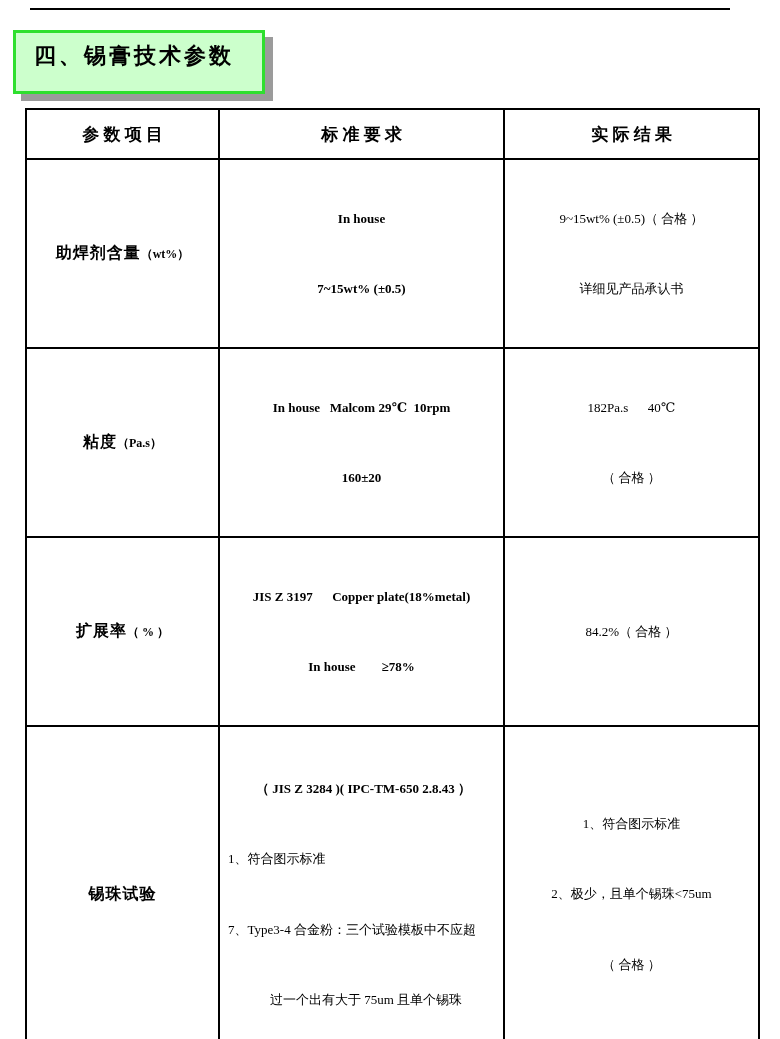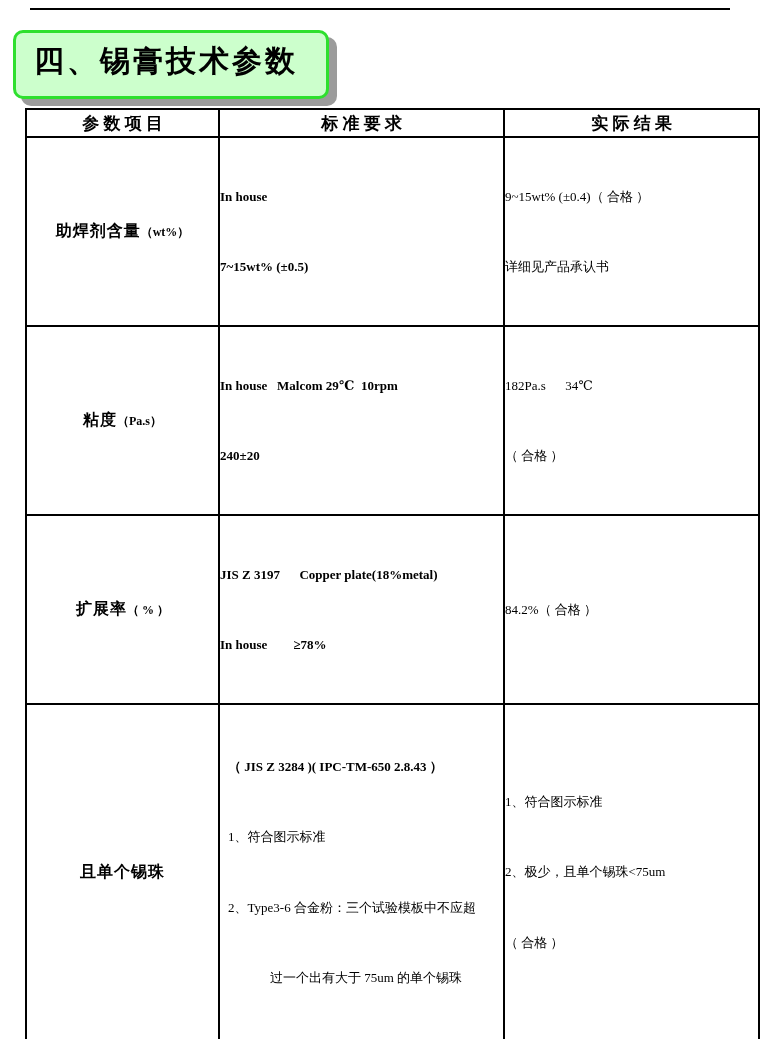--- a/index.html
+++ b/index.html
@@ -7,36 +7,36 @@
   }
   *{box-sizing:border-box;}
   html,body{margin:0;padding:0;}
   body{
     width:780px;height:1039px;position:relative;background:#ffffff;color:#000;
     font-family:"Liberation Serif","DejaVu Serif",serif;overflow:hidden;
   }
   .top-rule{position:absolute;top:8px;left:30px;width:700px;height:2px;background:var(--table-border);}
   .title-box{
     position:absolute;top:30px;left:13px;display:inline-block;
-    background:var(--title-bg);border:3px solid var(--title-border);border-radius:10px;
+    background:var(--title-bg);border:3px solid var(--title-border);border-radius:0;
     box-shadow:8px 7px 0 var(--title-shadow);
-    padding:8px 28px 14px 18px;font-size:30px;font-weight:bold;letter-spacing:3px;
+    padding:8px 28px 20px 18px;font-size:22px;font-weight:bold;letter-spacing:3px;
   }
   table.main{
     position:absolute;top:108px;left:25px;width:733px;
     border-collapse:collapse;table-layout:fixed;
   }
   td,th{border:2px solid var(--table-border);padding:0;vertical-align:middle;overflow:hidden;}
   th{font-size:17px;font-weight:bold;text-align:center;}
-  .h-head{height:28px}.h-flux{height:64px}.h-visc{height:54px}.h-spread{height:48px}
+  .h-head{height:50px}.h-flux{height:64px}.h-visc{height:54px}.h-spread{height:48px}
   .h-ball{height:98px}
   .lbl{font-size:16px;font-weight:bold;text-align:center;letter-spacing:1px;}
   .lbl .unit{font-size:12px;letter-spacing:0;}
   .lines{font-size:13px;line-height:1.8;white-space:pre-wrap;}
-  .c{}
+  .c{text-align:center;}
   .lft{text-align:left;padding:3px 4px 3px 8px;}
   .bold{font-weight:bold;}
   .indent{padding-left:42px;}
 </style>
 </head>
 <body>
 
 <div class="top-rule"></div>
 
 <div class="title-box">四、锡膏技术参数</div>
@@ -58,61 +58,61 @@
 
   <tr class="h-flux">
     <td colspan="2" class="lbl">
       <span>助焊剂含量</span><span class="unit">（wt%）</span>
     </td>
     <td class="lines c">
       <div class="bold">In house</div>
       <div class="bold">7~15wt% (±0.5)</div>
     </td>
     <td class="lines c">
-      <div>9~15wt% (±0.4)（ 合格 ）</div>
+      <div>9~15wt% (±0.5)（ 合格 ）</div>
       <div>详细见产品承认书</div>
     </td>
   </tr>
 
   <tr class="h-visc">
     <td colspan="2" class="lbl">
       <span>粘度</span><span class="unit">（Pa.s）</span>
     </td>
     <td class="lines c">
       <div class="bold">In house   Malcom 29℃  10rpm</div>
-      <div class="bold">240±20</div>
+      <div class="bold">160±20</div>
     </td>
     <td class="lines c">
-      <div>182Pa.s      34℃</div>
+      <div>182Pa.s      40℃</div>
       <div>（ 合格 ）</div>
     </td>
   </tr>
 
   <tr class="h-spread">
     <td colspan="2" class="lbl">
       <span>扩展率</span><span class="unit">（ % ）</span>
     </td>
     <td class="lines c">
       <div class="bold">JIS Z 3197      Copper plate(18%metal)</div>
       <div class="bold">In house        ≥78%</div>
     </td>
     <td class="lines c">
       <div>84.2%（ 合格 ）</div>
     </td>
   </tr>
 
   <tr class="h-ball">
     <td colspan="2" class="lbl">
-      <span>且单个锡珠</span>
+      <span>锡珠试验</span>
     </td>
     <td class="lines lft">
       <div class="bold c">（ JIS Z 3284 )( IPC-TM-650 2.8.43 ）</div>
       <div>1、符合图示标准</div>
-      <div>2、Type3-6 合金粉：三个试验模板中不应超</div>
-      <div class="indent">过一个出有大于 75um 的单个锡珠</div>
+      <div>7、Type3-4 合金粉：三个试验模板中不应超</div>
+      <div class="indent">过一个出有大于 75um 且单个锡珠</div>
     </td>
     <td class="lines c">
       <div>1、符合图示标准</div>
       <div>2、极少，且单个锡珠&lt;75um</div>
       <div>（ 合格 ）</div>
     </td>
   </tr>
 
 </tbody>
   </table>

